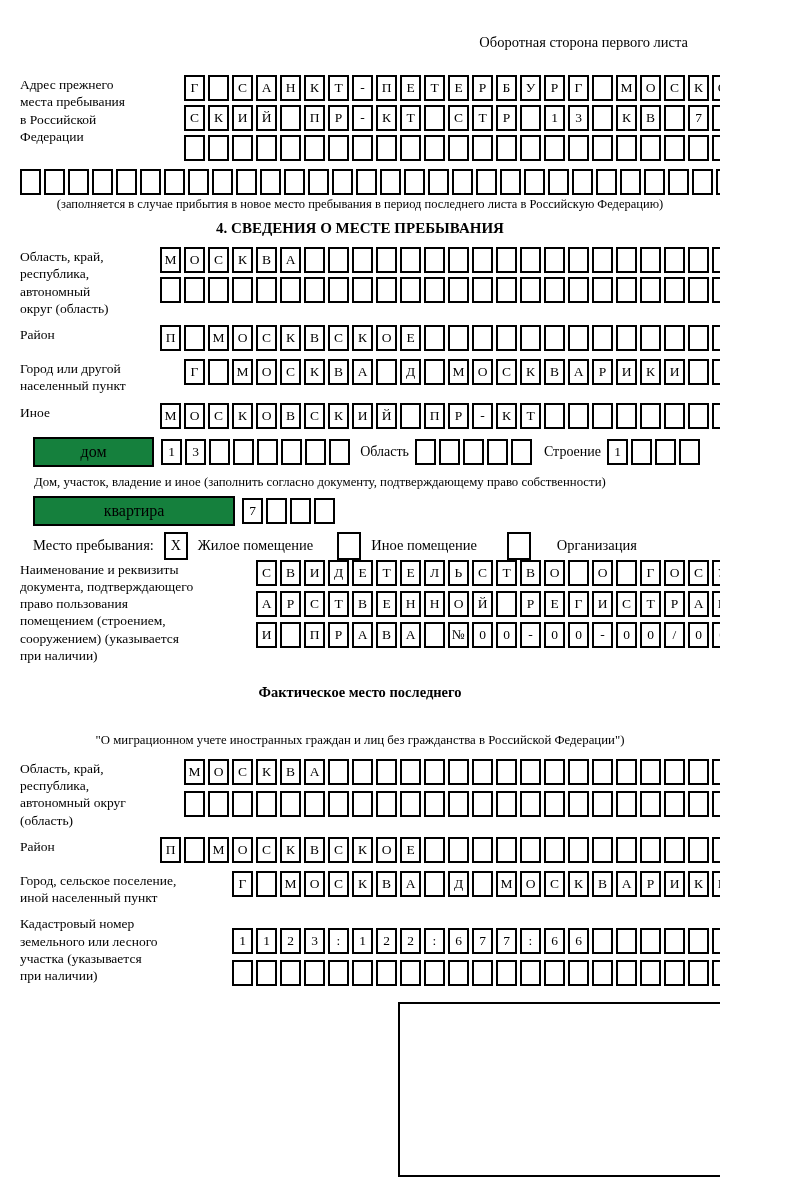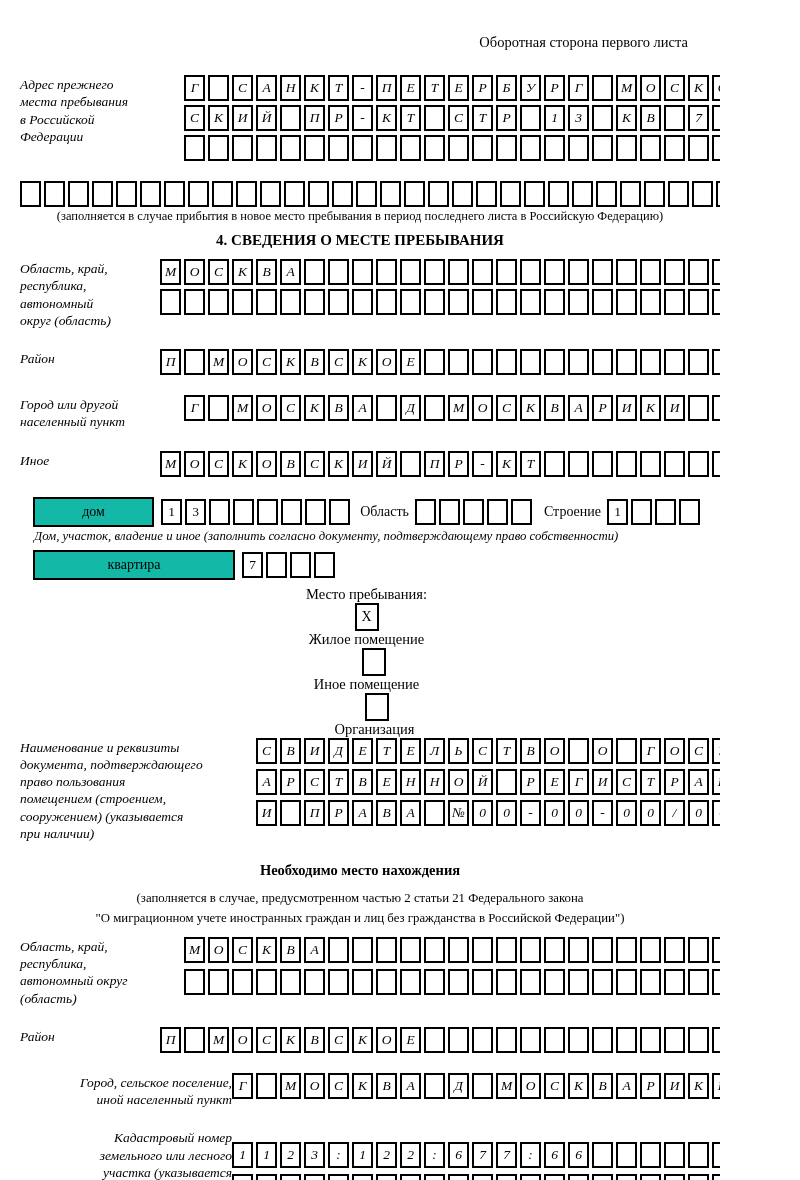--- a/index.html
+++ b/index.html
@@ -4,46 +4,46 @@
 <style>
   html,body { margin:0; padding:0; background:#ffffff; }
   .page {
     width:720px; height:1180px; box-sizing:border-box;
     padding:20px 20px 0 20px; position:relative;
     font-family:"Liberation Serif", serif; color:#000; background:#fff;
     overflow:hidden;
   }
   .hdr-note { text-align:right; font-size:14.5px; padding-right:12px; margin-top:14px; margin-bottom:24px; }
 
-  .frow { display:flex; align-items:flex-start; margin-bottom:20px;font-style:italic; }
+  .frow { display:flex; align-items:flex-start; margin-bottom:8px; }
   .flabel { font-size:13.5px; line-height:1.28; white-space:pre-line; flex-shrink:0; padding-top:1px; }
-  .w164 { width:164px; } .w140 { width:140px; } .w236 { width:236px; } .w212 { width:212px;text-align:right; }
+  .w164 { width:164px; } .w140 { width:140px; } .w236 { width:236px; } .w212 { width:212px; }
   .rows { display:flex; flex-direction:column; gap:4px; }
   .boxes { display:flex; }
   .cbox {
     width:21px; height:26px; border:2px solid #000; box-sizing:border-box;
     margin-right:3px; display:flex; align-items:center; justify-content:center;
     font-size:13.5px; flex-shrink:0; background:#fff;
   }
   .cbox:last-child { margin-right:0; }
 
   .fullrow { margin-top:1px; margin-bottom:2px; }
   .note-c { text-align:center; font-size:12.5px; margin:2px 0 6px 0; }
   .sec-title { text-align:center; font-weight:bold; font-size:15px; margin:8px 0 10px 0; }
 
-  .inline-note { font-size:12.8px; margin:2px 0 6px 14px;font-style:italic; }
+  .inline-note { font-size:12.8px; margin:8px 0 6px 14px; }
 
   .namedbox {
     border:2px solid #000; height:30px; box-sizing:border-box;
-    display:flex; align-items:center; justify-content:center; font-size:14px; background:#14b8a6;
+    display:flex; align-items:center; justify-content:center; font-size:16px; background:#15803d;
   }
   .hrow { display:flex; align-items:center; margin:6px 0 2px 13px; }
   .hlabel { font-size:14px; margin:0 6px 0 10px; }
 
-  .mp-row { display:flex; align-items:center; margin:6px 0 0 13px; font-size:14.5px;flex-direction:column; }
+  .mp-row { display:flex; align-items:center; margin:6px 0 0 13px; font-size:14.5px; }
   .chk {
     width:24px; height:28px; border:2px solid #000; box-sizing:border-box;
     display:flex; align-items:center; justify-content:center; font-size:14px; margin:0 10px;
   }
   .mp-note { text-align:center; font-size:12.8px; padding-right:150px; margin:4px 0 8px 0; }
 
   .act-note { text-align:center; font-size:12.8px; line-height:1.55; margin-bottom:8px; }
   .fact-title { text-align:center; font-weight:bold; font-size:14.5px; margin:20px 0 10px 0; }
 
   .stamp-wrap { margin-top:16px; margin-left:378px; width:382px; }
@@ -457,23 +457,23 @@
           <span class="cbox">0</span>
           <span class="cbox">0</span>
           <span class="cbox">/</span>
           <span class="cbox">0</span>
           <span class="cbox">0</span>
           <span class="cbox">0</span>
         </div>
     </div>
   </div>
 
-  <div class="fact-title">Необходимо место нахождения</div>
+  <div class="fact-title">Фактическое место последнего</div>
   <div class="act-note">
-    <span>(заполняется в случае, предусмотренном частью 2 статьи 21 Федерального закона</span><br>
+    <br>
     <span>"О миграционном учете иностранных граждан и лиц без гражданства в Российской Федерации")</span>
   </div>
 
   <div class="frow">
     <div class="flabel w164">Область, край,
 республика,
 автономный округ
 (область)</div>
     <div class="rows" style="gap:6px;">
       <div class="boxes">

